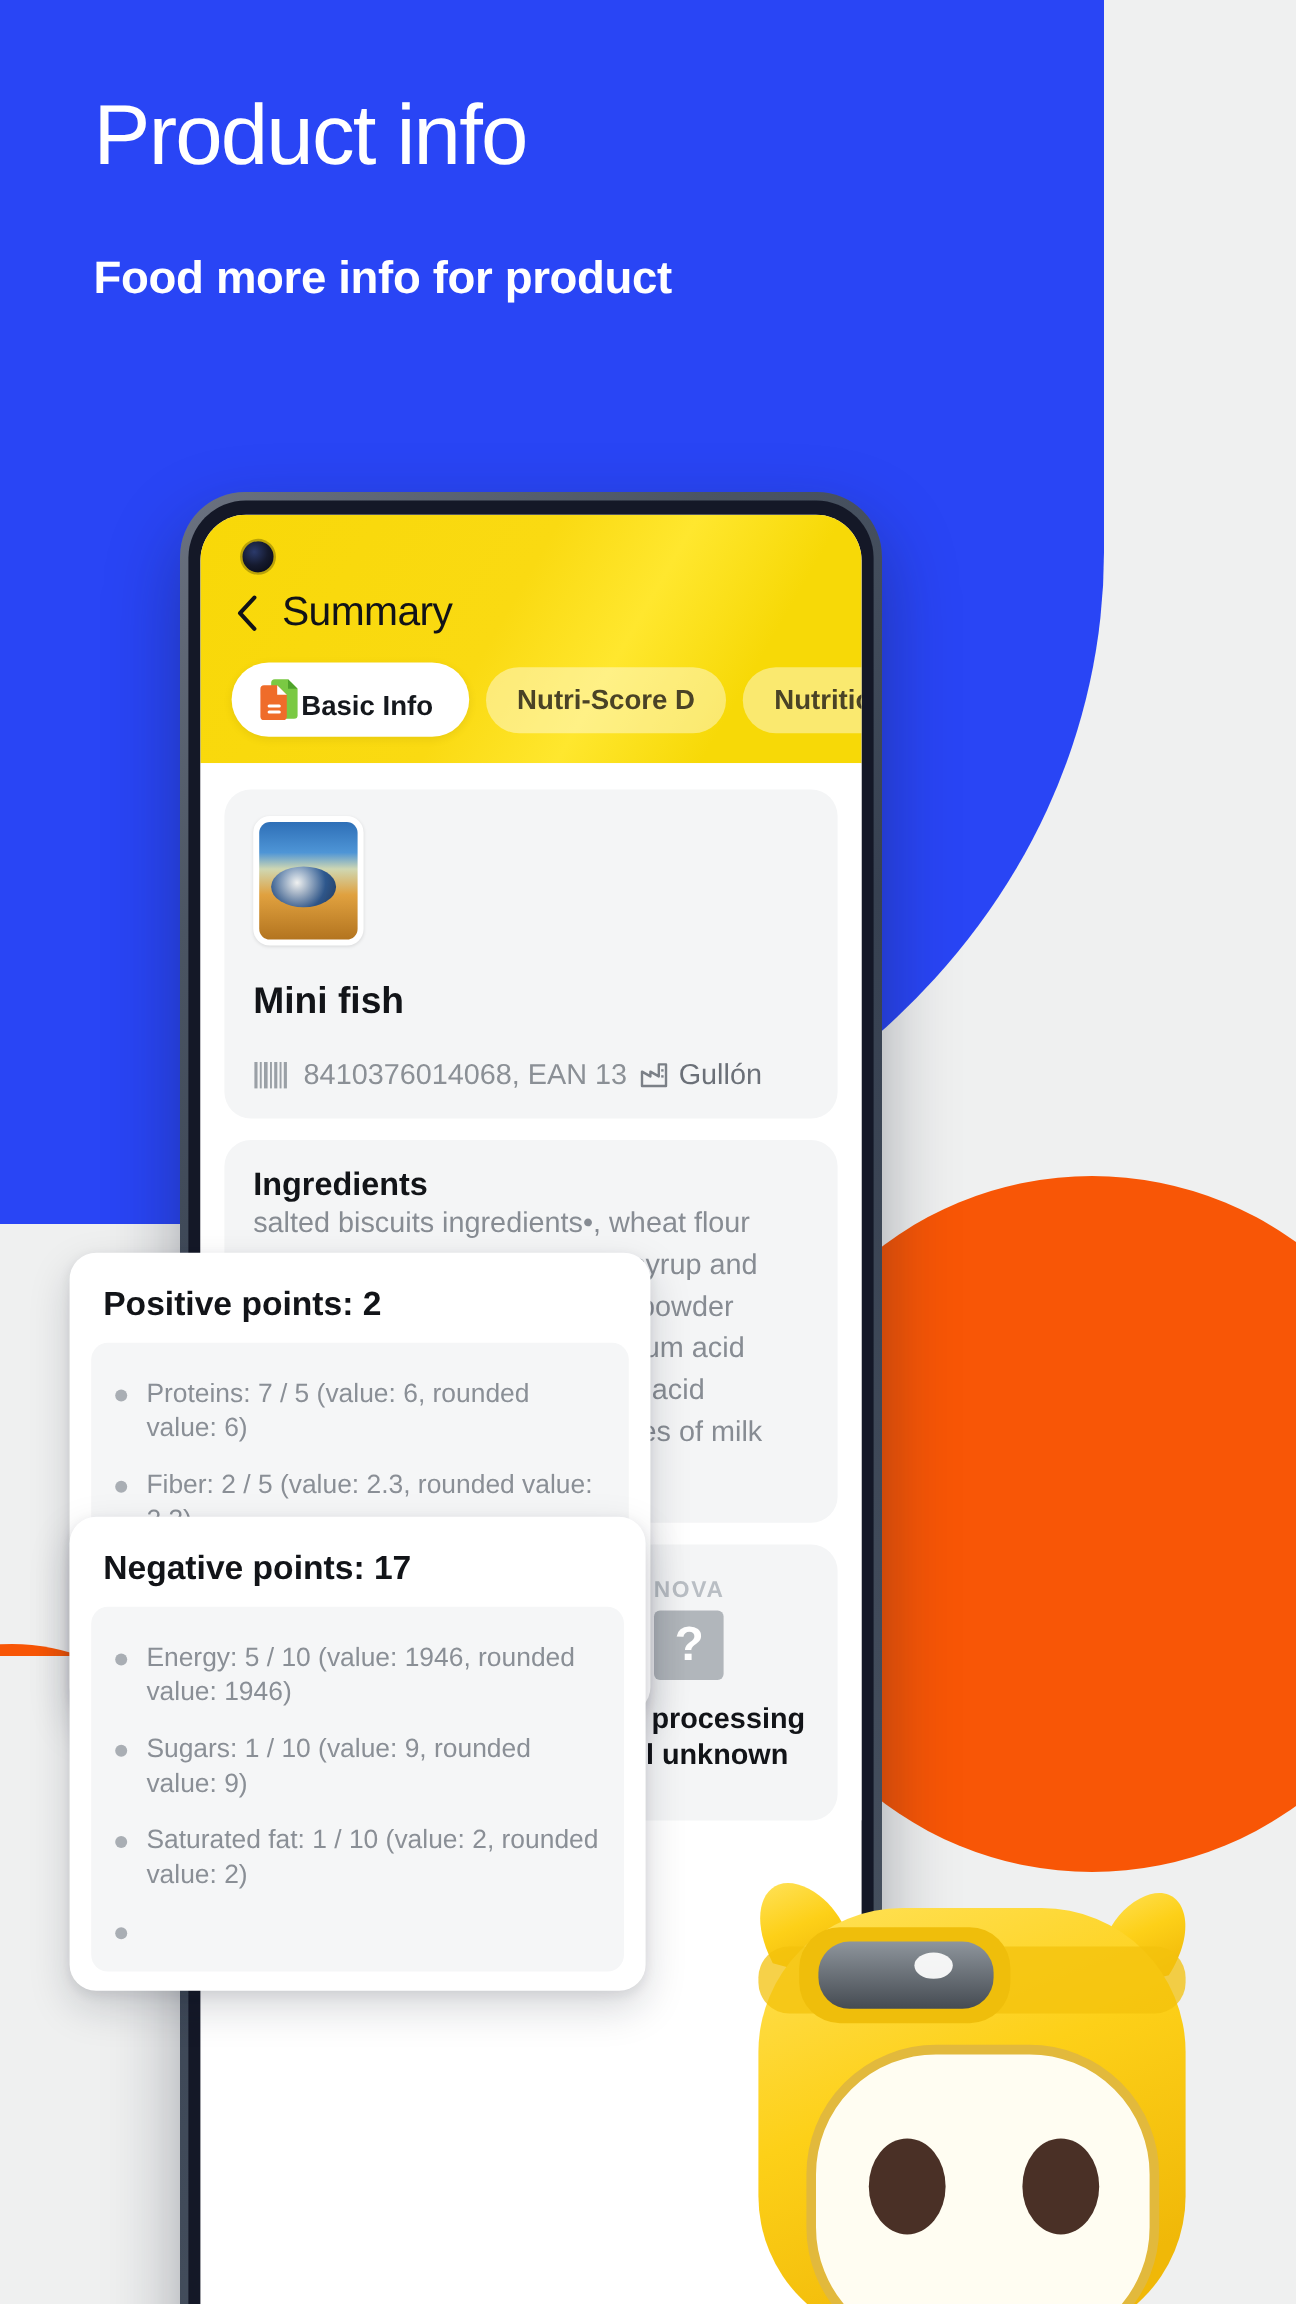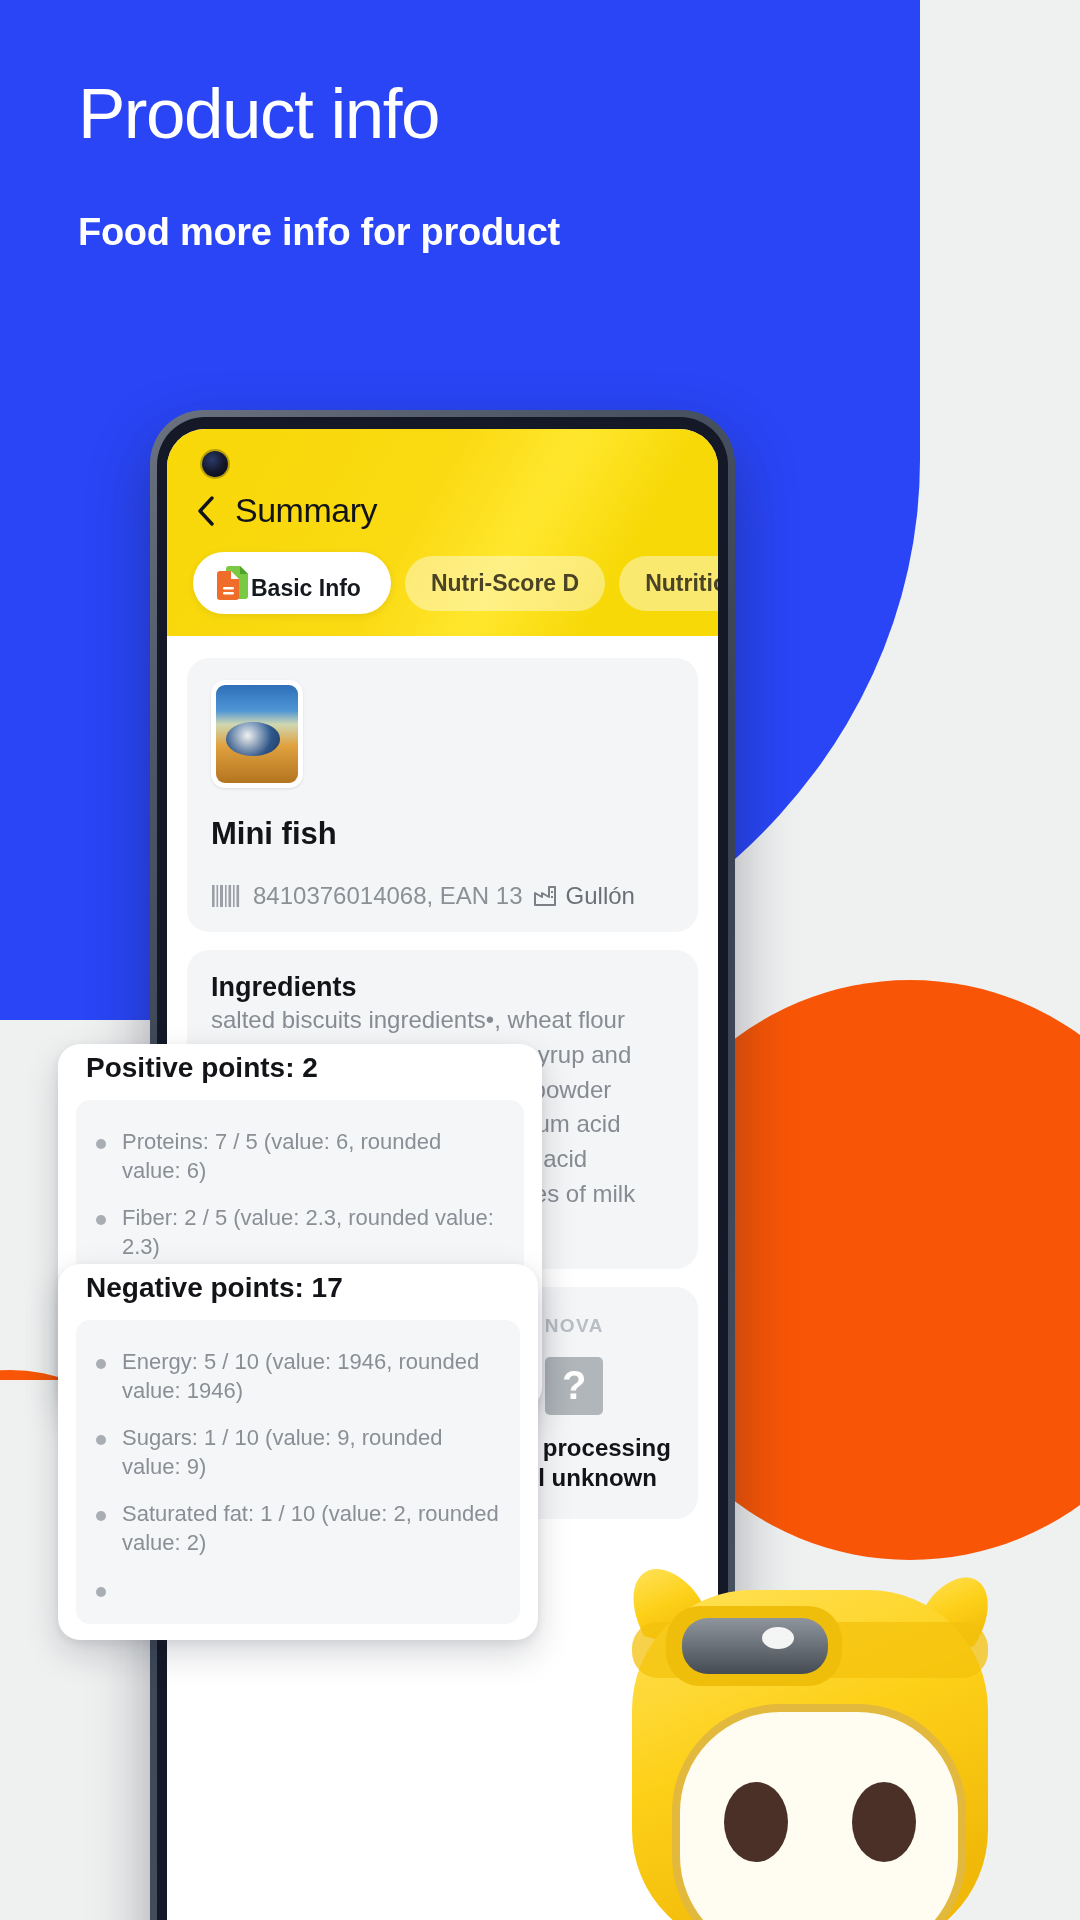--- a/index.html
+++ b/index.html
@@ -181,34 +181,34 @@
   .ns-l:last-child{ border-radius:0 9px 9px 0; }
   .ns-l.sel {
     position:relative; z-index:3; color:#ffffff;
     width:48px; height:66px; margin:-9px -6px; border-radius:24px/32px;
     box-shadow:0 0 0 3px #ffffff;
     font-size:33px;
   }
   .score-label { font-size:24px; font-weight:bold; text-align:center; line-height:1.25; }
   .score-label.poor { color:#ec8012; }
   .score-label.dark { color:#121418; }
-  .nova-box { display:flex; flex-direction:column; align-items:center; gap:20px; }
+  .nova-box { display:flex; flex-direction:column; align-items:center; gap:5px; }
   .nova-word { font-size:19px; font-weight:bold; letter-spacing:1.4px; color:#b9bec4; }
   .nova-q {
     width:58px; height:58px; background:#b1b6bb; border-radius:5px;
     display:flex; align-items:center; justify-content:center;
     color:#ffffff; font-size:40px; font-weight:bold;
   }
 
   
   .float-card {
     position:absolute; z-index:40;
     background:#ffffff; border-radius:22px;
     box-shadow:0 14px 34px rgba(20,26,40,.17), 0 3px 10px rgba(20,26,40,.08);
-    padding:4px 18px 16px 18px;
+    padding:23px 18px 16px 18px;
   }
   .float-title { font-size:28px; font-weight:bold; color:#121418; padding:4px 10px 16px 10px; }
   .float-list { background:#f5f6f7; border-radius:14px; padding:18px 14px; }
   .float-li { display:flex; gap:16px; align-items:flex-start; padding:9px 6px; }
   .bullet { width:10px; height:10px; border-radius:50%; background:#a9aeb4; flex:none; margin-top:12px; }
   .float-txt { font-size:22px; line-height:1.32; color:#8a8f96; }
 
   #positive-card { left:58px; top:1044px; width:484px; }
   #negative-card { left:58px; top:1264px; width:480px; }
 

